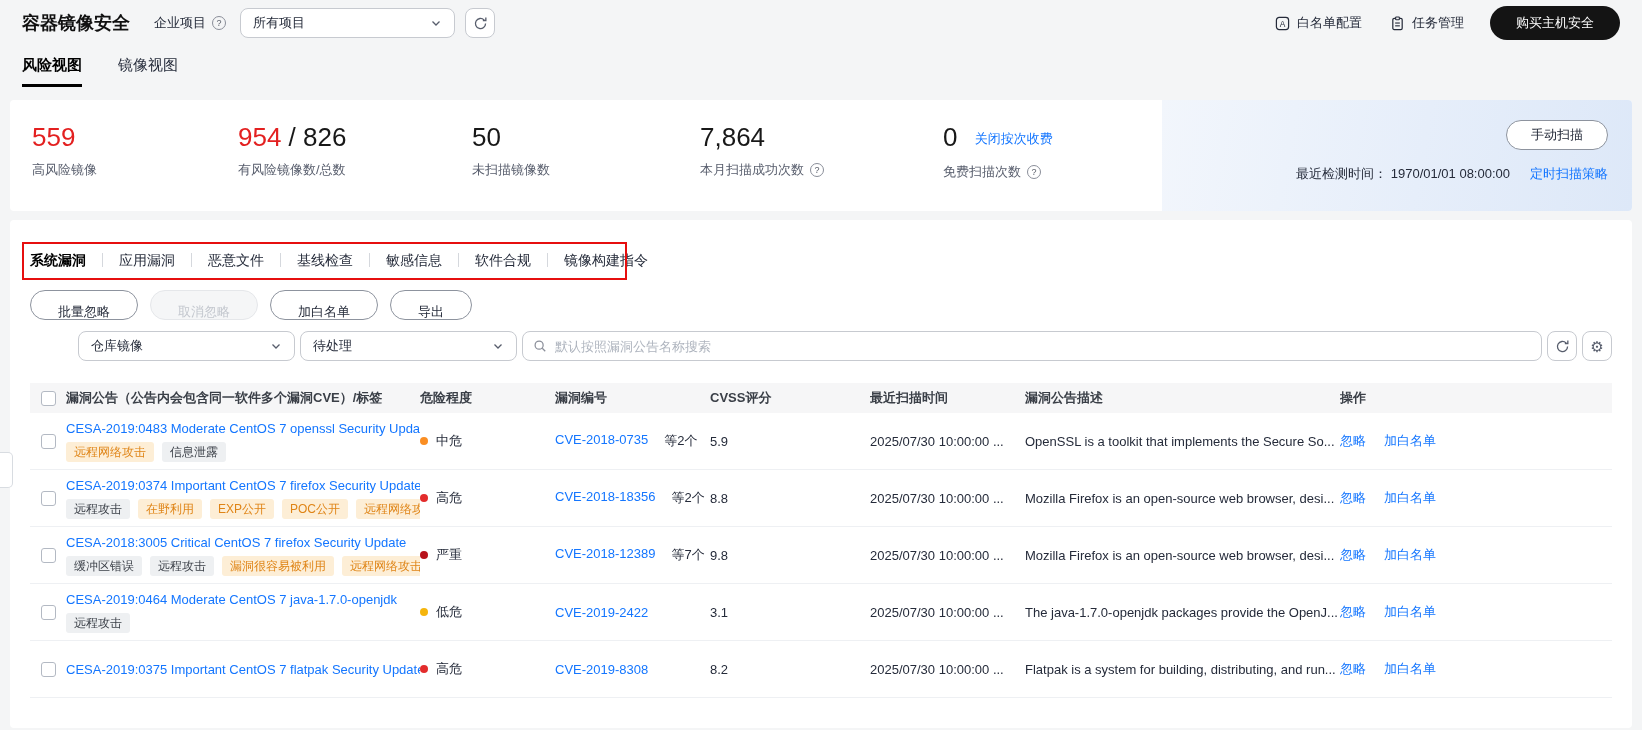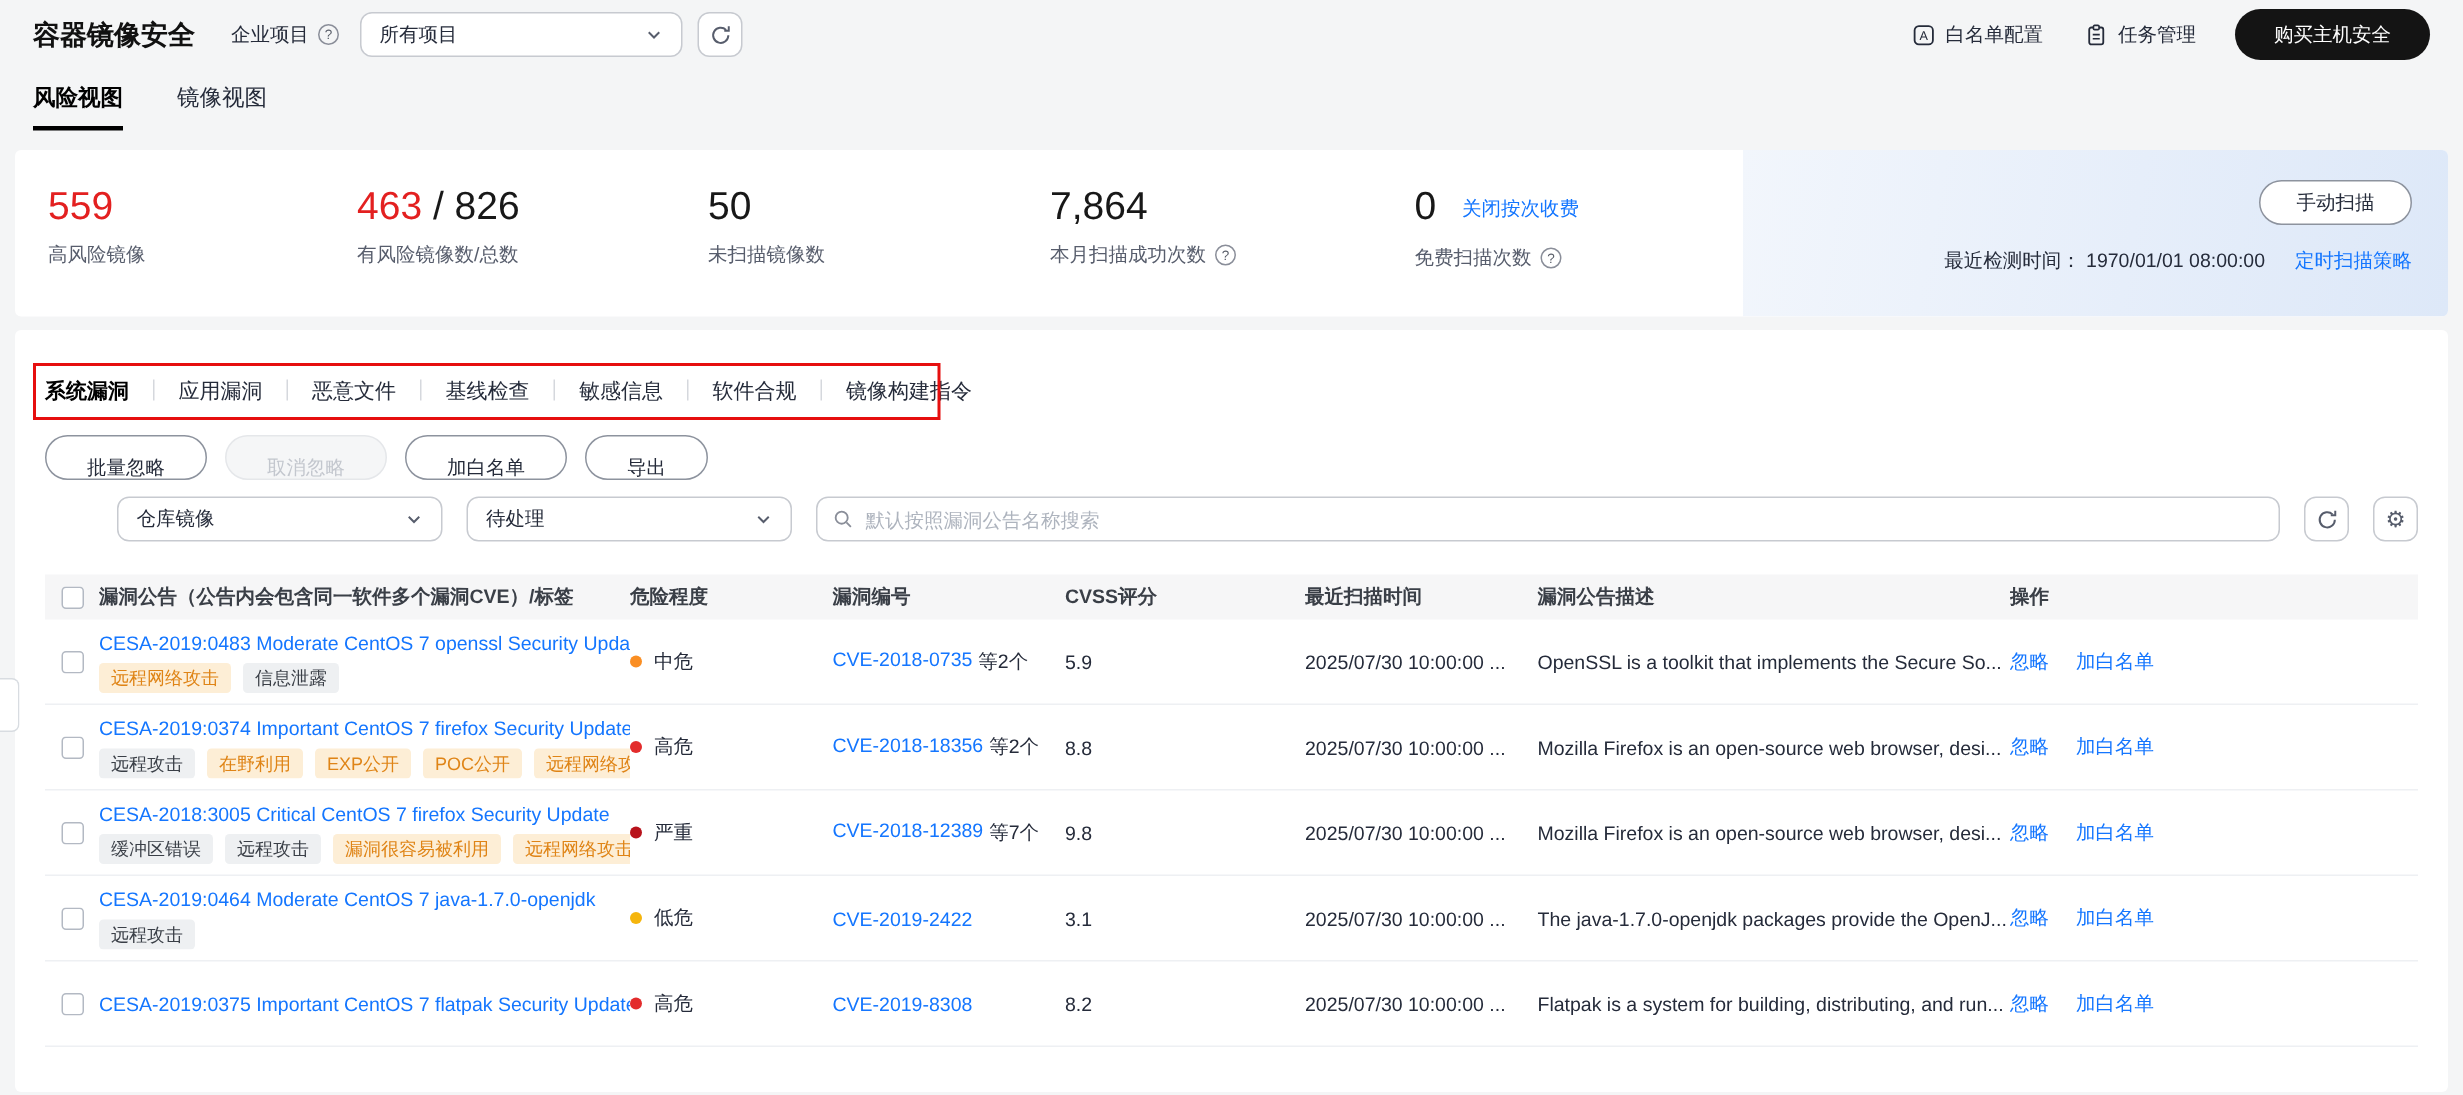--- a/index.html
+++ b/index.html
@@ -79,21 +79,21 @@
   .sub-tab { font-size:14px; color:#252b3a; cursor:pointer; line-height:20px; }
   .sub-tab.active { font-weight:700; color:#000; }
   .sub-tab:not(:last-child)::after {
     content:""; display:inline-block; width:1px; height:14px; background:#d5d8dd;
     margin:0 16px; vertical-align:-2px;
   }
   .toolbar { margin-top:20px; display:flex; gap:12px; }
   .toolbar .pill-btn { padding:12px 27px; }
   .pill-btn:disabled { background:#f5f6f7; border-color:#e5e7ea; color:#c3c7ce; cursor:default; }
 
-  .filter-row { margin-top:11px; display:flex; gap:16px; align-items:flex-end;padding-left:48px; }
+  .filter-row { margin-top:11px; display:flex; gap:5px; align-items:flex-end;padding-left:48px; }
   .filter-select { width:217px; }
   .search-box {
     flex:1; height:30px; border:1px solid #c7cad0; border-radius:8px; background:#fff;
     display:flex; align-items:center; padding:0 10px; gap:8px;
   }
   .search-box input {
     border:none; outline:none; flex:1; font-size:13px; font-family:inherit; color:#7f1d1d; background:transparent;
   }
   .search-box input::placeholder { color:#aeb4be; }
   .gear-glyph { font-size:15px; color:#575d6c; line-height:1; }
@@ -127,21 +127,21 @@
     font-size:12px; line-height:20px; padding:0 8px; border-radius:3px; flex:none;
   }
   .tag.orange { background:#fdeed6; color:#df8416; }
   .tag.gray { background:#eef0f2; color:#3a3f47; }
   .sev { display:flex; align-items:center; gap:8px; }
   .dot { width:8px; height:8px; border-radius:50%; flex:none; }
   .dot.medium { background:#fa8e23; }
   .dot.high { background:#e32c2c; }
   .dot.critical { background:#b8131c; }
   .dot.low { background:#f5b50d; }
-  .cve-cell { display:flex; gap:4px; white-space:nowrap; }
+  .cve-cell { display:flex; gap:16px; white-space:nowrap; }
   .ops-cell { display:flex; gap:18px; }
   .desc-cell, .time-cell { white-space:nowrap; color:#252b3a; }
 
   
   .side-handle {
     position:absolute; left:0; top:452px; width:13px; height:36px; background:#fff;
     border:1px solid #d8dce1; border-left:none; border-radius:0 5px 5px 0; cursor:pointer; z-index:6;
   }
 </style>
 </head>
@@ -191,21 +191,21 @@
 </nav>
 
 <section class="stats-card">
   <div class="stats-left">
     <div class="stat w1">
       <div class="num"><span class="red">559</span></div>
       <div class="lbl">高风险镜像</div>
     </div>
     <div class="stat w2">
       <div class="num">
-        <span class="red">463</span><span> / 826</span>
+        <span class="red">954</span><span> / 826</span>
       </div>
       <div class="lbl">有风险镜像数/总数</div>
     </div>
     <div class="stat w3">
       <div class="num">50</div>
       <div class="lbl">未扫描镜像数</div>
     </div>
     <div class="stat w4">
       <div class="num">7,864</div>
       <div class="lbl">

